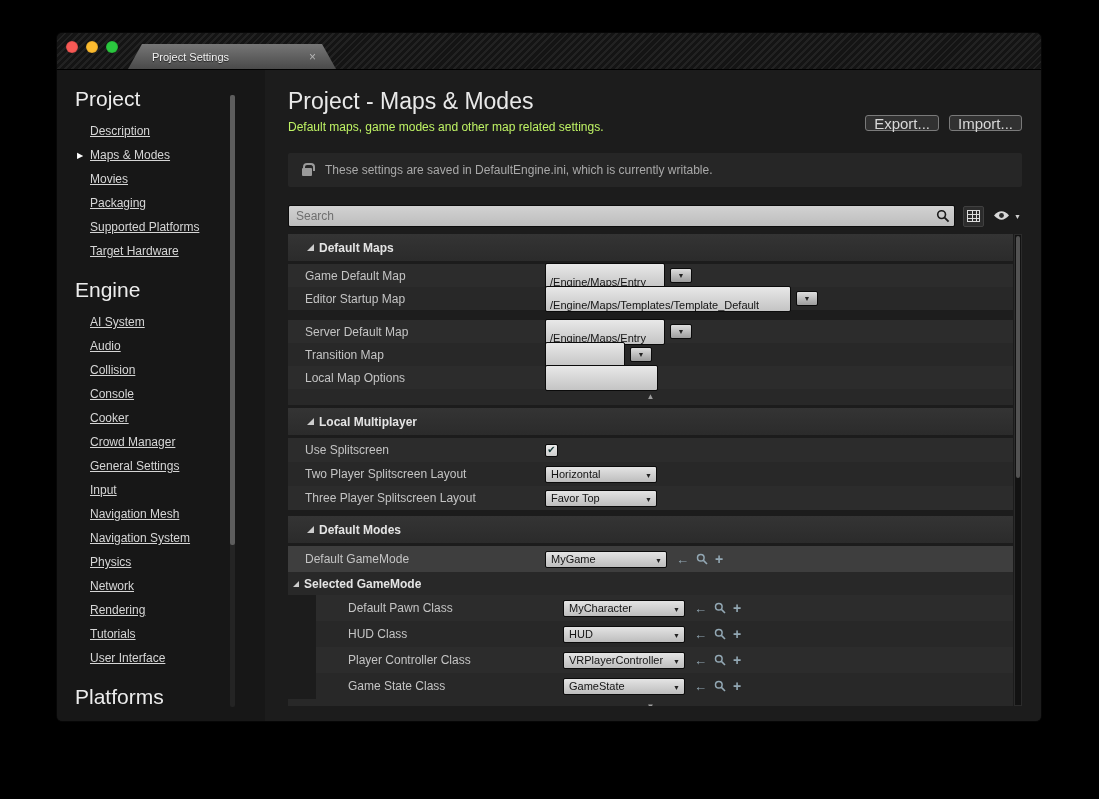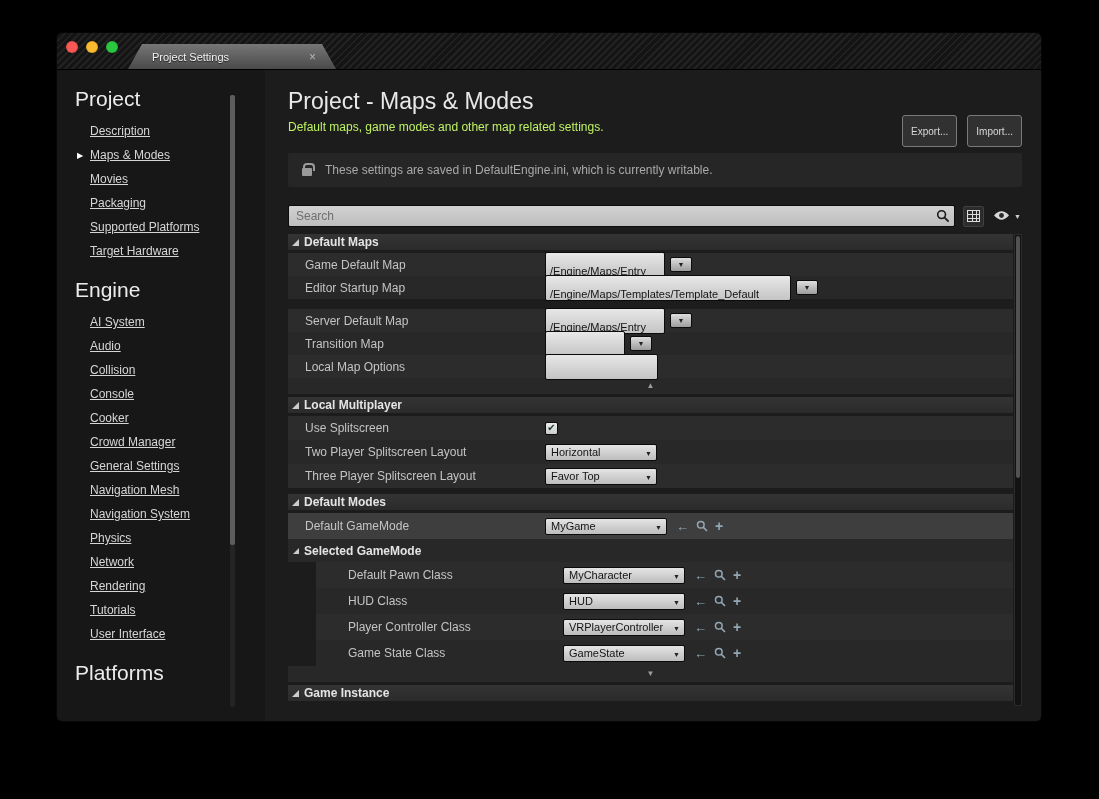--- a/index.html
+++ b/index.html
@@ -36,22 +36,22 @@
   .side-item .sel-arrow { position:absolute; left:-13px; top:1px; font-size:8px; color:#fff; text-decoration:none; }
   .side-scroll-track { position:absolute; left:173px; top:25px; width:5px; height:612px; background:#242424; border-radius:2px; }
   .side-scroll-thumb { position:absolute; left:0; top:0; width:5px; height:450px; background:#5d5d5d; border-radius:2px; }
 
   
   #main { flex:1; position:relative; background:#1c1c1c; padding:0 19px 0 23px; }
   .header-row { margin-top:18px; height:28px; }
   .page-title { font-size:23px; color:#e9e9e9; font-weight:400; }
   .subtitle { margin-top:4px; height:16px; font-size:12px; color:#bef264; }
   .hdr-buttons { position:absolute; right:19px; top:45px; display:flex; gap:10px; }
-  .btn { min-width:53px; height:32px; background:#313131; border:1px solid #7a7a7a; border-radius:3px;
-    color:#d8d8d8; font-size:10px; padding:0 8px; display:flex; align-items:center; justify-content:center; cursor:pointer; }
+  .btn { min-width:53px; height:16px; background:#313131; border:1px solid #7a7a7a; border-radius:3px;
+    color:#d8d8d8; font-size:15px; padding:0 8px; display:flex; align-items:center; justify-content:center; cursor:pointer; }
 
   .notice { margin-top:17px; height:34px; background:#262626; border-radius:2px;
     display:flex; align-items:center; padding:0 14px; gap:13px; }
   .notice-text { font-size:12px; color:#a9a9a9; }
   .lock { position:relative; width:10px; height:8px; background:#9a9a9a; border-radius:1px; margin-top:4px; flex:0 0 10px; }
   .lock::before { content:""; position:absolute; left:1px; top:-5px; width:8px; height:6px;
     border:2px solid #9a9a9a; border-bottom:none; border-radius:4px 4px 0 0; }
 
   .search-row { margin-top:18px; height:22px; display:flex; align-items:center; }
   .search-box { position:relative; flex:0 0 667px; height:22px;
@@ -68,22 +68,22 @@
     background-position:0 3px,0 7px,4px 0,8px 0; background-repeat:no-repeat; }
   .eye-btn { margin-left:9px; display:flex; align-items:center; gap:4px; cursor:pointer; }
   .eye-dd { font-size:7px; color:#cfcfcf; }
 
   
   .settings { margin-top:7px; height:472px; position:relative; overflow:hidden; background:#1c1c1c; }
   .rows-wrap { margin-right:9px; }
   .scroll-v { position:absolute; right:0; top:0; width:8px; height:472px; background:#121212; border:1px solid #2b2b2b; }
   .scroll-v .thumb { position:absolute; left:1px; top:1px; width:4px; height:242px; background:#525252; border-radius:2px; }
 
-  .sec-h { height:16px; background:linear-gradient(#343434,#2b2b2b); display:flex; align-items:center;
-    padding-left:4px; gap:5px; margin-bottom:3px; cursor:pointer; }
+  .sec-h { height:27px; background:linear-gradient(#343434,#2b2b2b); display:flex; align-items:center;
+    padding-left:19px; gap:5px; margin-bottom:3px; cursor:pointer; }
   .tri { width:0; height:0; border-left:7px solid transparent; border-bottom:7px solid #cccccc; }
   .tri-sm { width:0; height:0; border-left:6px solid transparent; border-bottom:6px solid #cccccc; }
   .sec-title { font-size:12px; font-weight:bold; color:#e4e4e4; }
 
   .row { display:flex; align-items:center; padding-left:17px; height:23px; }
   .row.a { background:#2c2c2c; }
   .row.b { background:#282828; }
   .row.hl { background:#3e3e3e; }
   .row.h24 { height:24px; }
   .row.h26 { height:26px; }
@@ -153,20 +153,21 @@
 
         <div class="side-heading">Engine</div>
         <div class="side-items">
           <div class="side-item">AI System</div>
           <div class="side-item">Audio</div>
           <div class="side-item">Collision</div>
           <div class="side-item">Console</div>
           <div class="side-item">Cooker</div>
           <div class="side-item">Crowd Manager</div>
           <div class="side-item">General Settings</div>
+          <div class="side-item">Input</div>
           <div class="side-item">Navigation Mesh</div>
           <div class="side-item">Navigation System</div>
           <div class="side-item">Physics</div>
           <div class="side-item">Network</div>
           <div class="side-item">Rendering</div>
           <div class="side-item">Tutorials</div>
           <div class="side-item">User Interface</div>
         </div>
 
         <div class="side-heading">Platforms</div>

